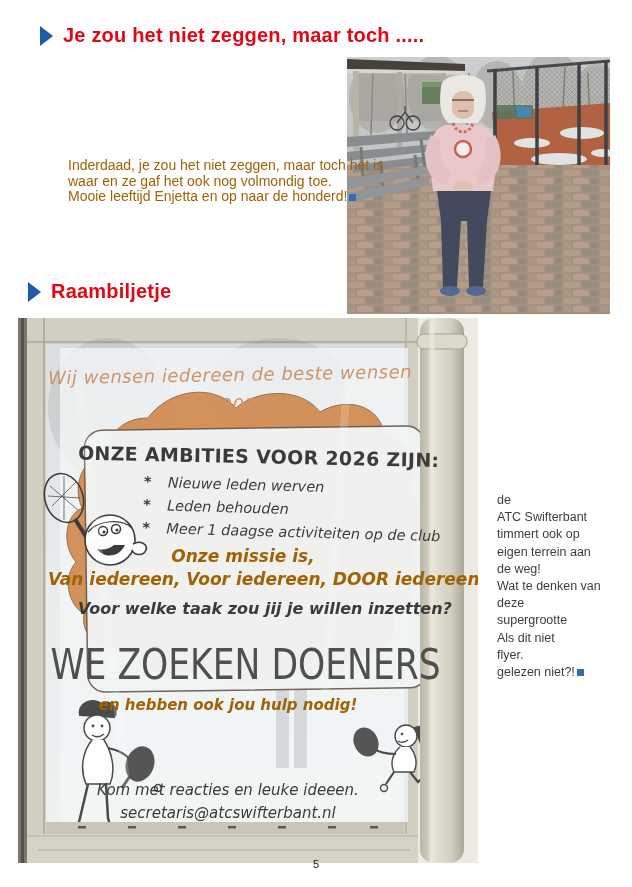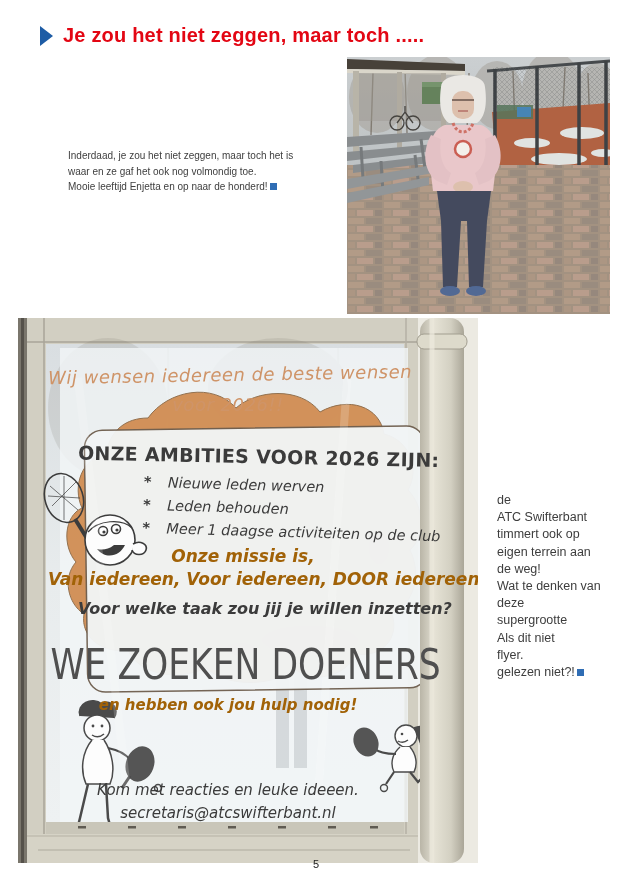--- a/index.html
+++ b/index.html
@@ -8,21 +8,21 @@
   .page { position:absolute; left:0; top:0; width:632px; height:887px; background:#fff; overflow:hidden; }
 
   
   .heading { position:absolute; display:flex; align-items:center; gap:10px; }
   .tri { width:0; height:0; border-left:13px solid #1d5ca5; border-top:10px solid transparent; border-bottom:10px solid transparent; }
   .htext { color:#e30613; font-weight:bold; font-size:20px; letter-spacing:0.2px; white-space:nowrap; }
   .h1 { left:28px; top:24px;margin-left:12px; }
   .h2 { left:28px; top:280px; }
 
   
-  .body-text { position:absolute; left:68px; top:148px; font-size:10px; color:#404040; line-height:15.5px; }
+  .body-text { position:absolute; left:68px; top:158px; font-size:14px; color:#a16207; line-height:15.5px; }
   .side-text { position:absolute; left:497px; top:492px; width:132px; font-size:12.5px; line-height:17.2px; color:#3d3d3d; }
   .sq { display:inline-block; width:7px; height:7px; background:#2f6db4; margin-left:2px; }
 
   
   .photo1 { position:absolute; left:347px; top:57px; width:263px; height:257px; overflow:hidden; }
   .photo1 svg { display:block; width:100%; height:100%; }
   .photo2 { position:absolute; left:18px; top:318px; width:460px; height:545px; overflow:hidden; }
   .photo2 > svg { position:absolute; left:0; top:0; width:100%; height:100%; }
 
   
@@ -165,20 +165,24 @@
       <rect width="263" height="257" fill="#ffffff" opacity="0.05"></rect>
     </svg>
   </figure>
 
   <div class="body-text">
     <div>Inderdaad, je zou het niet zeggen, maar toch het is</div>
     <div>waar en ze gaf het ook nog volmondig toe.</div>
     <div><span>Mooie leeftijd Enjetta en op naar de honderd!</span><span class="sq"></span></div>
   </div>
 
+  <div class="heading h2">
+    <span class="tri"></span>
+    <span class="htext">Raambiljetje</span>
+  </div>
 
   <figure class="photo2">
     <svg viewBox="0 0 460 545" preserveAspectRatio="none">
       <defs>
         <linearGradient id="glass" x1="0" y1="0" x2="0" y2="1">
           <stop offset="0" stop-color="#d9dee1"></stop>
           <stop offset="0.5" stop-color="#e8eced"></stop>
           <stop offset="1" stop-color="#eef1f2"></stop>
         </linearGradient>
         <linearGradient id="pipe" x1="0" y1="0" x2="1" y2="0">

